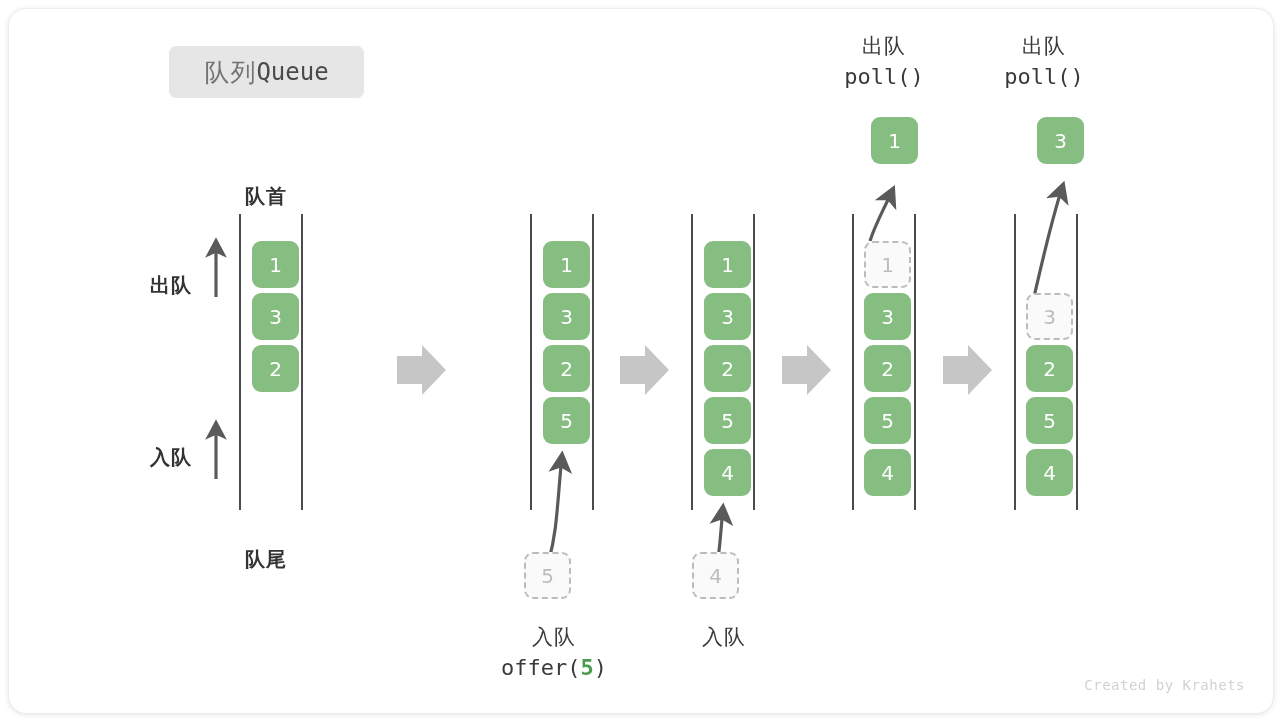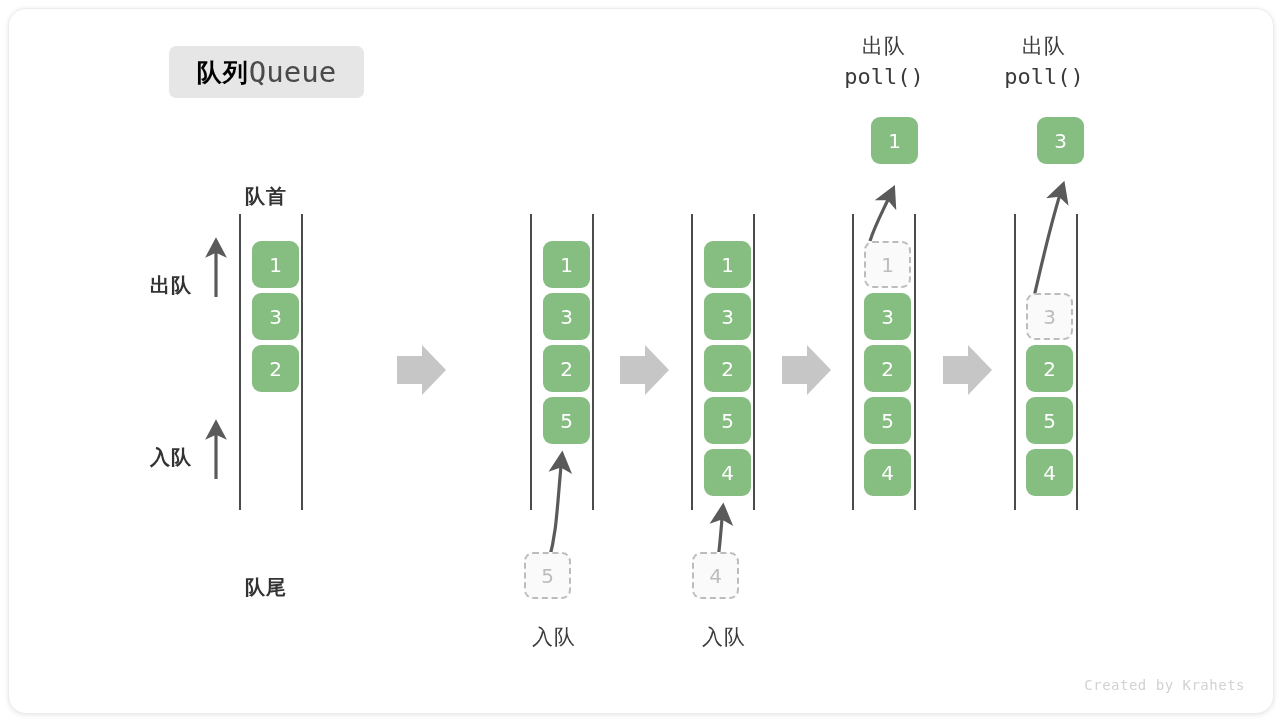--- a/index.html
+++ b/index.html
@@ -37,29 +37,29 @@
     width: 195px;
     height: 52px;
     background: #e6e6e6;
     border-radius: 7px;
     display: flex;
     align-items: center;
     justify-content: center;
   }
   #title-badge .cn {
     font-family: "Liberation Sans", "DejaVu Sans", sans-serif;
-    font-weight: bold;
+    font-weight: normal;
     font-size: 25px;
-    color: #000000;
+    color: #737373;
     letter-spacing: 1px;
     text-align: center;
   }
   #title-badge .en {
     font-family: "DejaVu Sans Mono", "Liberation Mono", monospace;
-    font-size: 29px;
+    font-size: 24px;
     color: #4a4a4a;
   }
 
   
   .cn-label {
     position: absolute;
     font-family: "Liberation Sans", "DejaVu Sans", sans-serif;
     font-weight: bold;
     font-size: 20px;
     color: #333333;
@@ -134,26 +134,27 @@
 <body>
 
 <div id="card">
 
   <div id="title-badge">
     <span class="cn">队列</span>
     <span class="en">Queue</span>
   </div>
 
   <div class="cn-label" style="left:236px; top:158px;margin-top:16px;">队首</div>
-  <div class="cn-label" style="left:236px; top:565px;">队尾</div>
+  <div class="cn-label" style="left:236px; top:537px;">队尾</div>
   <div class="cn-label" style="left:141px; top:263px;">出队</div>
   <div class="cn-label" style="left:141px; top:435px;">入队</div>
 
   <div class="op-label" style="left:460px; top:613px; width:170px;">
     <span class="l1">入队</span>
+    <span class="l2"><span>offer(</span><span class="num">5</span><span>)</span></span>
   </div>
 
   <div class="op-label" style="left:630px; top:613px; width:170px;">
     <span class="l1">入队</span>
   </div>
 
   <div class="op-label" style="left:790px; top:22px; width:170px;">
     <span class="l1">出队</span>
     <span class="l2">poll()</span>
   </div>

